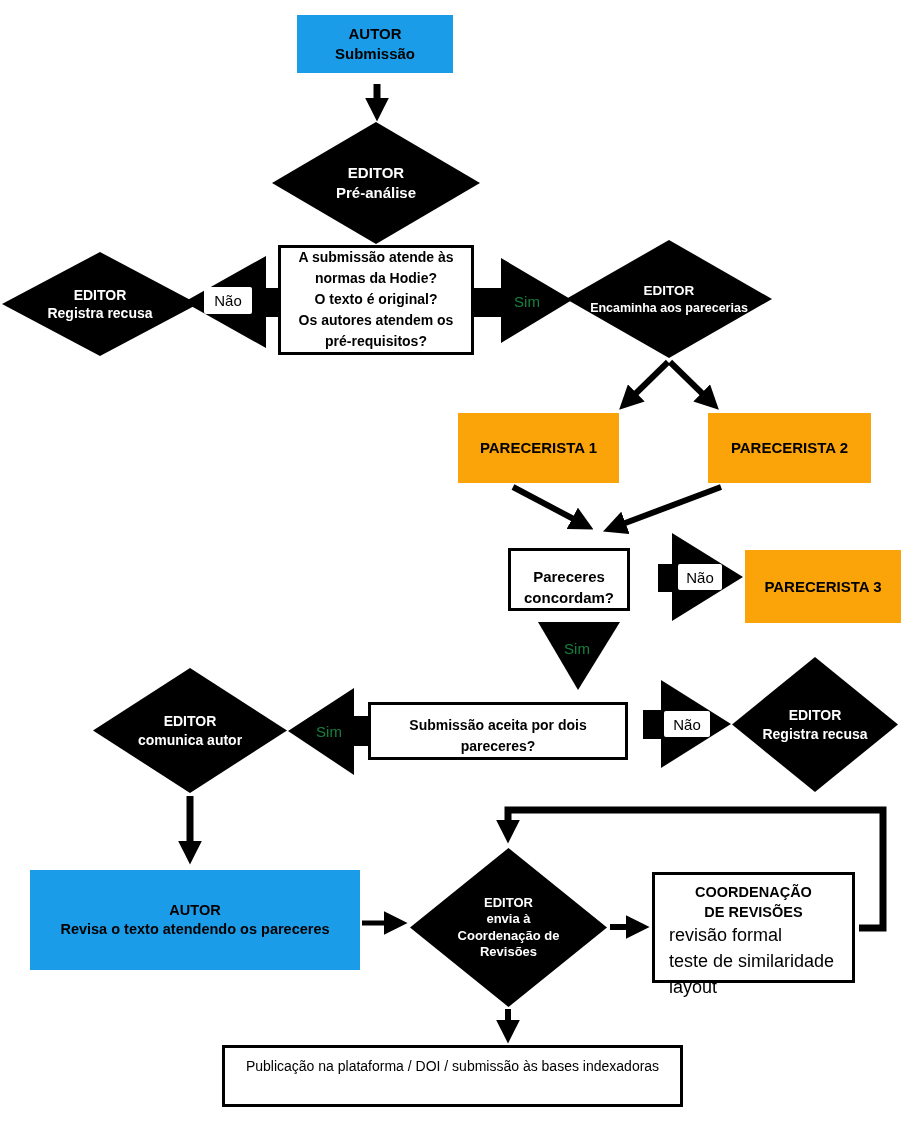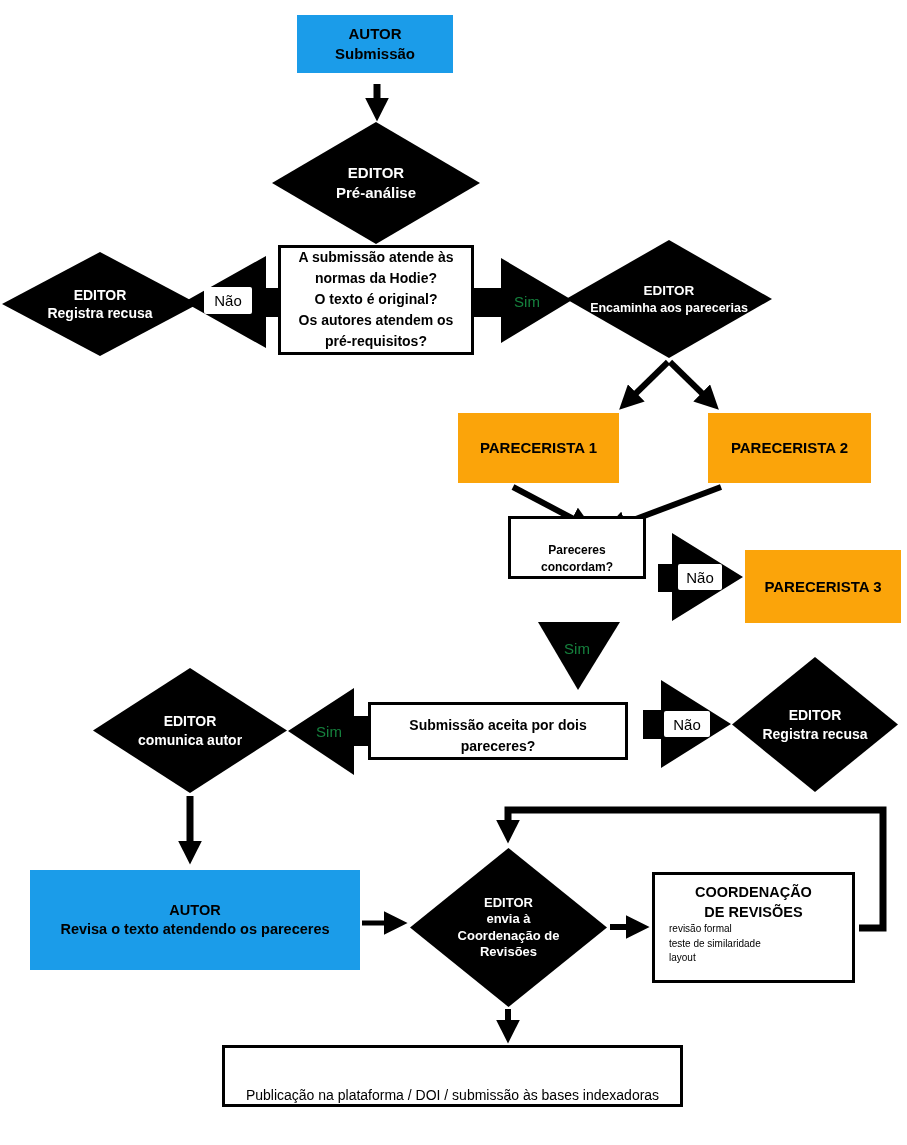--- a/index.html
+++ b/index.html
@@ -24,21 +24,21 @@
   .fs14{font-size:14px;}
   .fs13{font-size:13px;}
   .q{font-weight:bold;font-size:14px;line-height:1.5;}
   .flow-label{
     position:absolute;display:flex;align-items:center;justify-content:center;
     font-size:15px;line-height:1;
   }
   .lbl-white-on-black{color:#15803d;}
   .lbl-black-on-white{background:#fff;color:#000;border-radius:2px;}
   .coord-head{font-weight:bold;font-size:14.5px;line-height:1.35;}
-  .coord-detail{font-size:10px;line-height:1.45;align-self:flex-start;text-align:left;padding-left:14px;}
+  .coord-detail{font-size:18px;line-height:1.45;align-self:flex-start;text-align:left;padding-left:14px;}
   .pub-text{font-size:14px;}
   svg .ink{fill:#000;stroke:none;}
   svg .wire{stroke:#000;fill:none;}
 </style>
 </head>
 <body>
 
 <div class="canvas">
 
   <svg class="layer" width="907" height="1145" viewBox="0 0 907 1145">
@@ -96,21 +96,21 @@
   </div>
 
   <div class="node rect-orange fs15" style="left: 458px; top: 413px; width: 161px; height: 70px; background-color: rgb(251, 164, 10);">
     <span>PARECERISTA 1</span>
   </div>
 
   <div class="node rect-orange fs15" style="left: 708px; top: 413px; width: 163px; height: 70px; background-color: rgb(251, 164, 10);">
     <span>PARECERISTA 2</span>
   </div>
 
-  <div class="node rect-white q" style="left:508px;top:516px;width:138px;height:63px;font-size:12px;line-height:1.4;">
+  <div class="node rect-white q" style="left:508px;top:548px;width:122px;height:63px;font-size:15px;line-height:1.4;">
     <span>Pareceres</span>
     <span>concordam?</span>
   </div>
 
   <div class="node rect-orange fs15" style="left: 745px; top: 550px; width: 156px; height: 73px; background-color: rgb(251, 164, 10);">
     <span>PARECERISTA 3</span>
   </div>
 
   <div class="node rect-white q" style="left:368px;top:702px;width:260px;height:58px;">
     <span>Submissão aceita por dois</span>
@@ -140,21 +140,21 @@
   </div>
 
   <div class="node rect-white" style="left:652px;top:872px;width:203px;height:111px;justify-content:flex-start;padding-top:8px;">
     <span class="coord-head">COORDENAÇÃO</span>
     <span class="coord-head">DE REVISÕES</span>
     <span class="coord-detail">revisão formal</span>
     <span class="coord-detail">teste de similaridade</span>
     <span class="coord-detail">layout</span>
   </div>
 
-  <div class="node rect-white pub-text" style="left:222px;top:1045px;width:461px;height:62px;justify-content:flex-end;padding-top:9px;">
+  <div class="node rect-white pub-text" style="left:222px;top:1045px;width:461px;height:62px;justify-content:flex-start;padding-top:9px;">
     <span>Publicação na plataforma / DOI / submissão às bases indexadoras</span>
   </div>
 
   <div class="flow-label lbl-black-on-white" style="left:204px;top:287px;width:48px;height:27px;">Não</div>
   <div class="flow-label lbl-white-on-black" style="left:503px;top:289px;width:48px;height:24px;">Sim</div>
   <div class="flow-label lbl-black-on-white" style="left:678px;top:564px;width:44px;height:26px;">Não</div>
   <div class="flow-label lbl-white-on-black" style="left:553px;top:637px;width:48px;height:22px;">Sim</div>
   <div class="flow-label lbl-white-on-black" style="left:305px;top:719px;width:48px;height:24px;">Sim</div>
   <div class="flow-label lbl-black-on-white" style="left:664px;top:711px;width:46px;height:26px;">Não</div>
 

